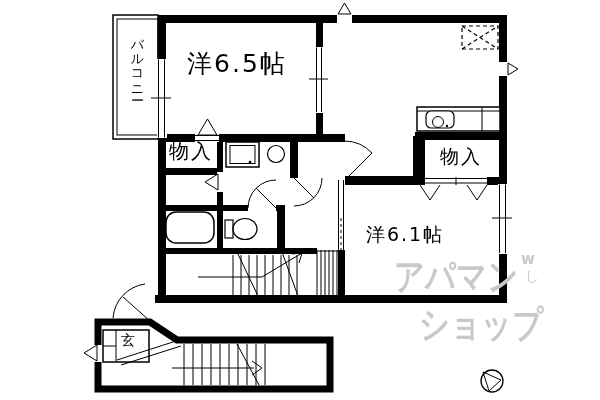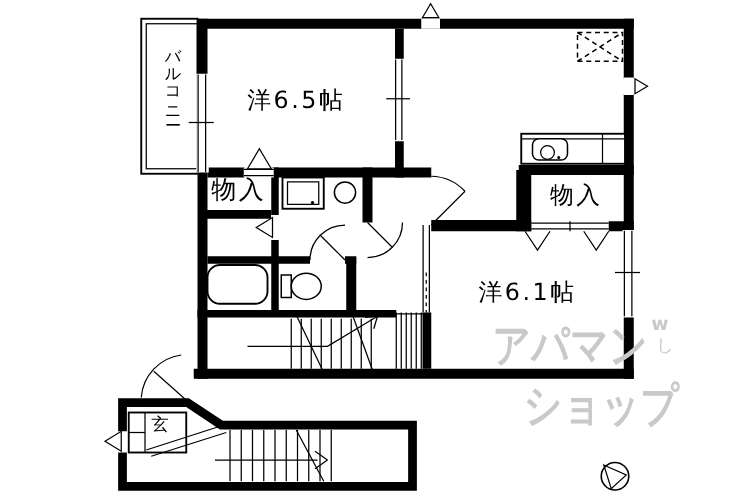--- a/index.html
+++ b/index.html
@@ -227,28 +227,28 @@
   </g>
 
   <g stroke="#000" fill="none">
     <circle cx="492" cy="381" r="11" stroke-width="1.3"></circle>
     <polygon points="483,372 501,380 489,391" stroke-width="1"></polygon>
   </g>
 </svg>
 
   <div class="lbl vert" style="left:128px;top:30px;width:16px;height:104px;font-size:13px;letter-spacing:1px;">バルコニー</div>
 
-  <div class="lbl center" style="left:172px;top:71px;width:130px;font-size:19px;letter-spacing:2px;">洋6.5帖</div>
+  <div class="lbl center" style="left:172px;top:51px;width:130px;font-size:25px;letter-spacing:2px;">洋6.5帖</div>
 
 
   <div class="lbl center" style="left:164px;top:141px;width:54px;font-size:20px;letter-spacing:2px;">物入</div>
 
   <div class="lbl center" style="left:432px;top:147px;width:58px;font-size:19px;letter-spacing:2px;">物入</div>
 
-  <div class="lbl center" style="left:352px;top:225px;width:140px;font-size:19px;letter-spacing:2px;">洋6.1帖</div>
+  <div class="lbl center" style="left:335px;top:225px;width:140px;font-size:19px;letter-spacing:2px;">洋6.1帖</div>
 
   <div class="lbl" style="left:121px;top:333px;font-size:14px;">玄</div>
 
   <div class="wm" style="left:394px;top:252px;font-size:37px;transform:scaleX(0.82);">アパマン</div>
   <div class="wm" style="left:419px;top:300px;font-size:37px;transform:scaleX(0.82);">ショップ</div>
   <div class="wm" style="left:521px;top:250px;font-size:15px;">w</div>
   <div class="wm" style="left:525px;top:268px;font-size:14px;font-weight:normal;">し</div>
 
 </div>
 

